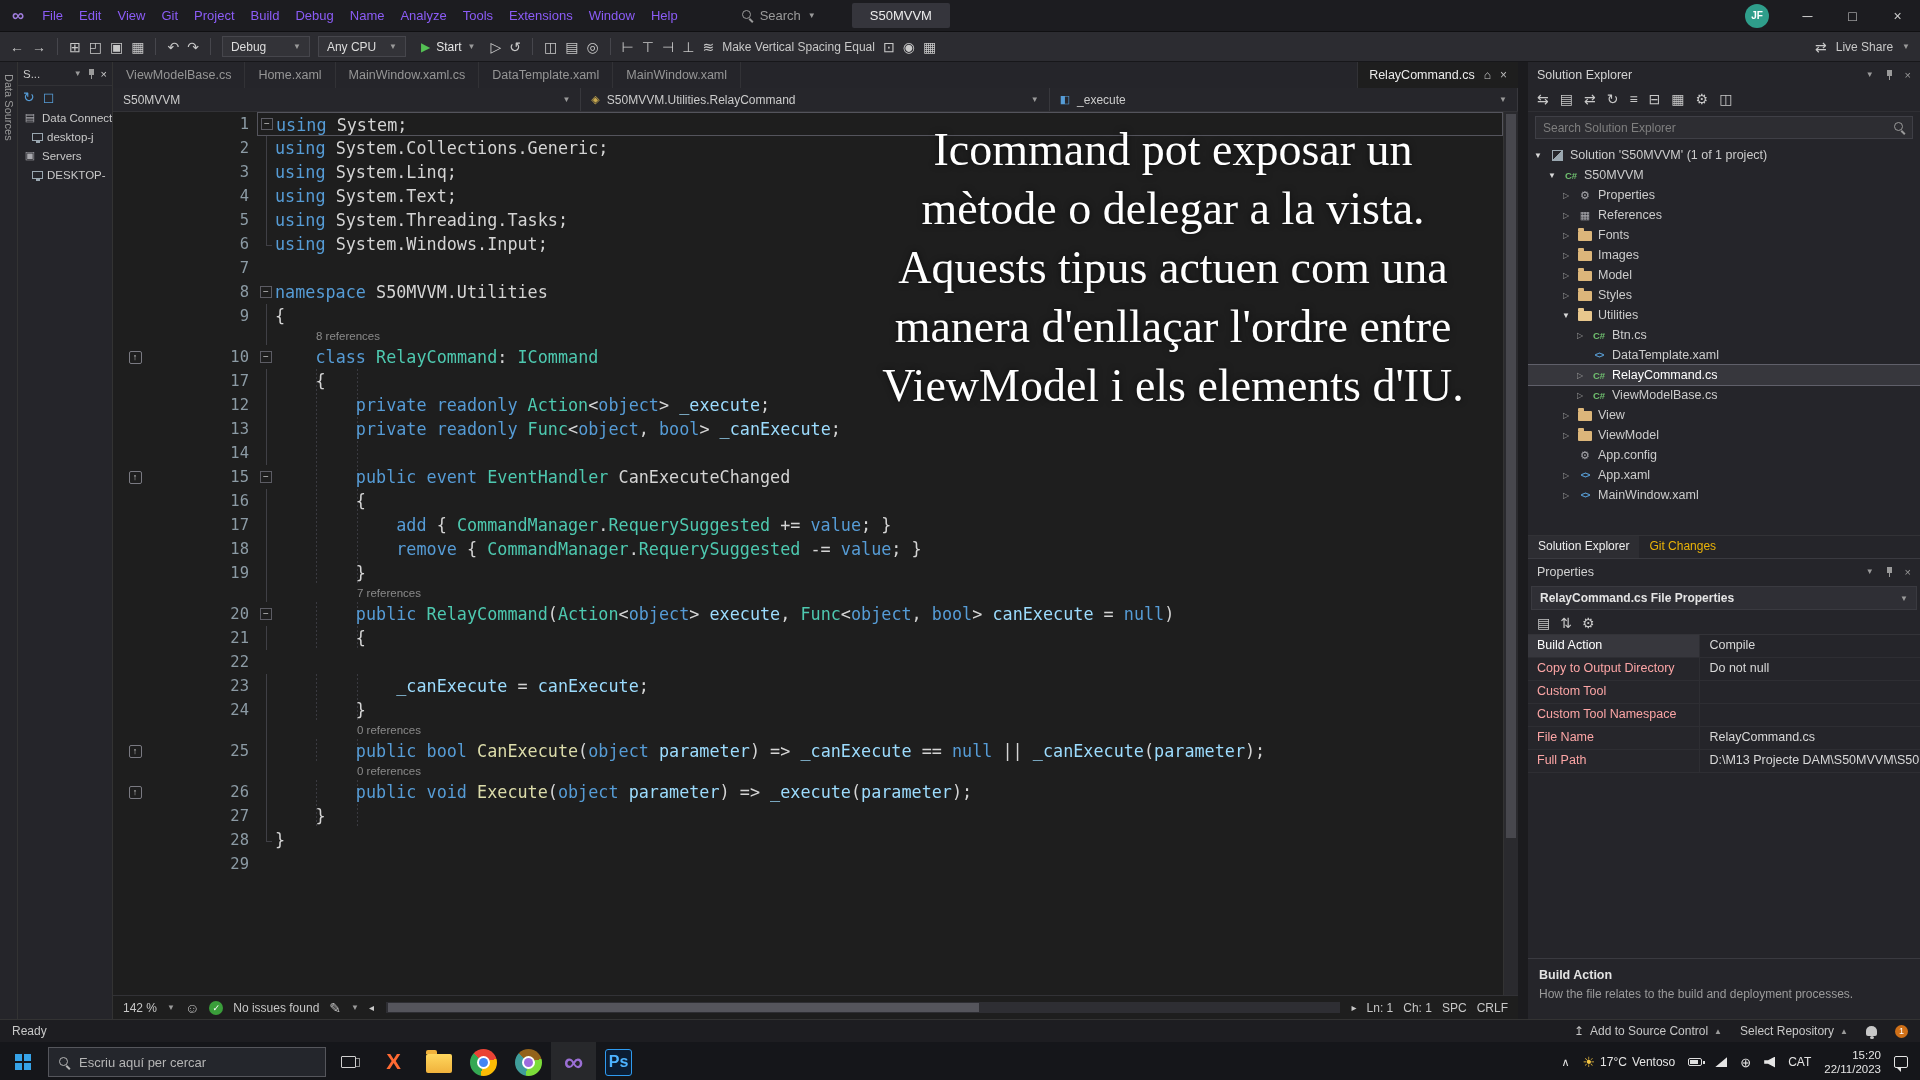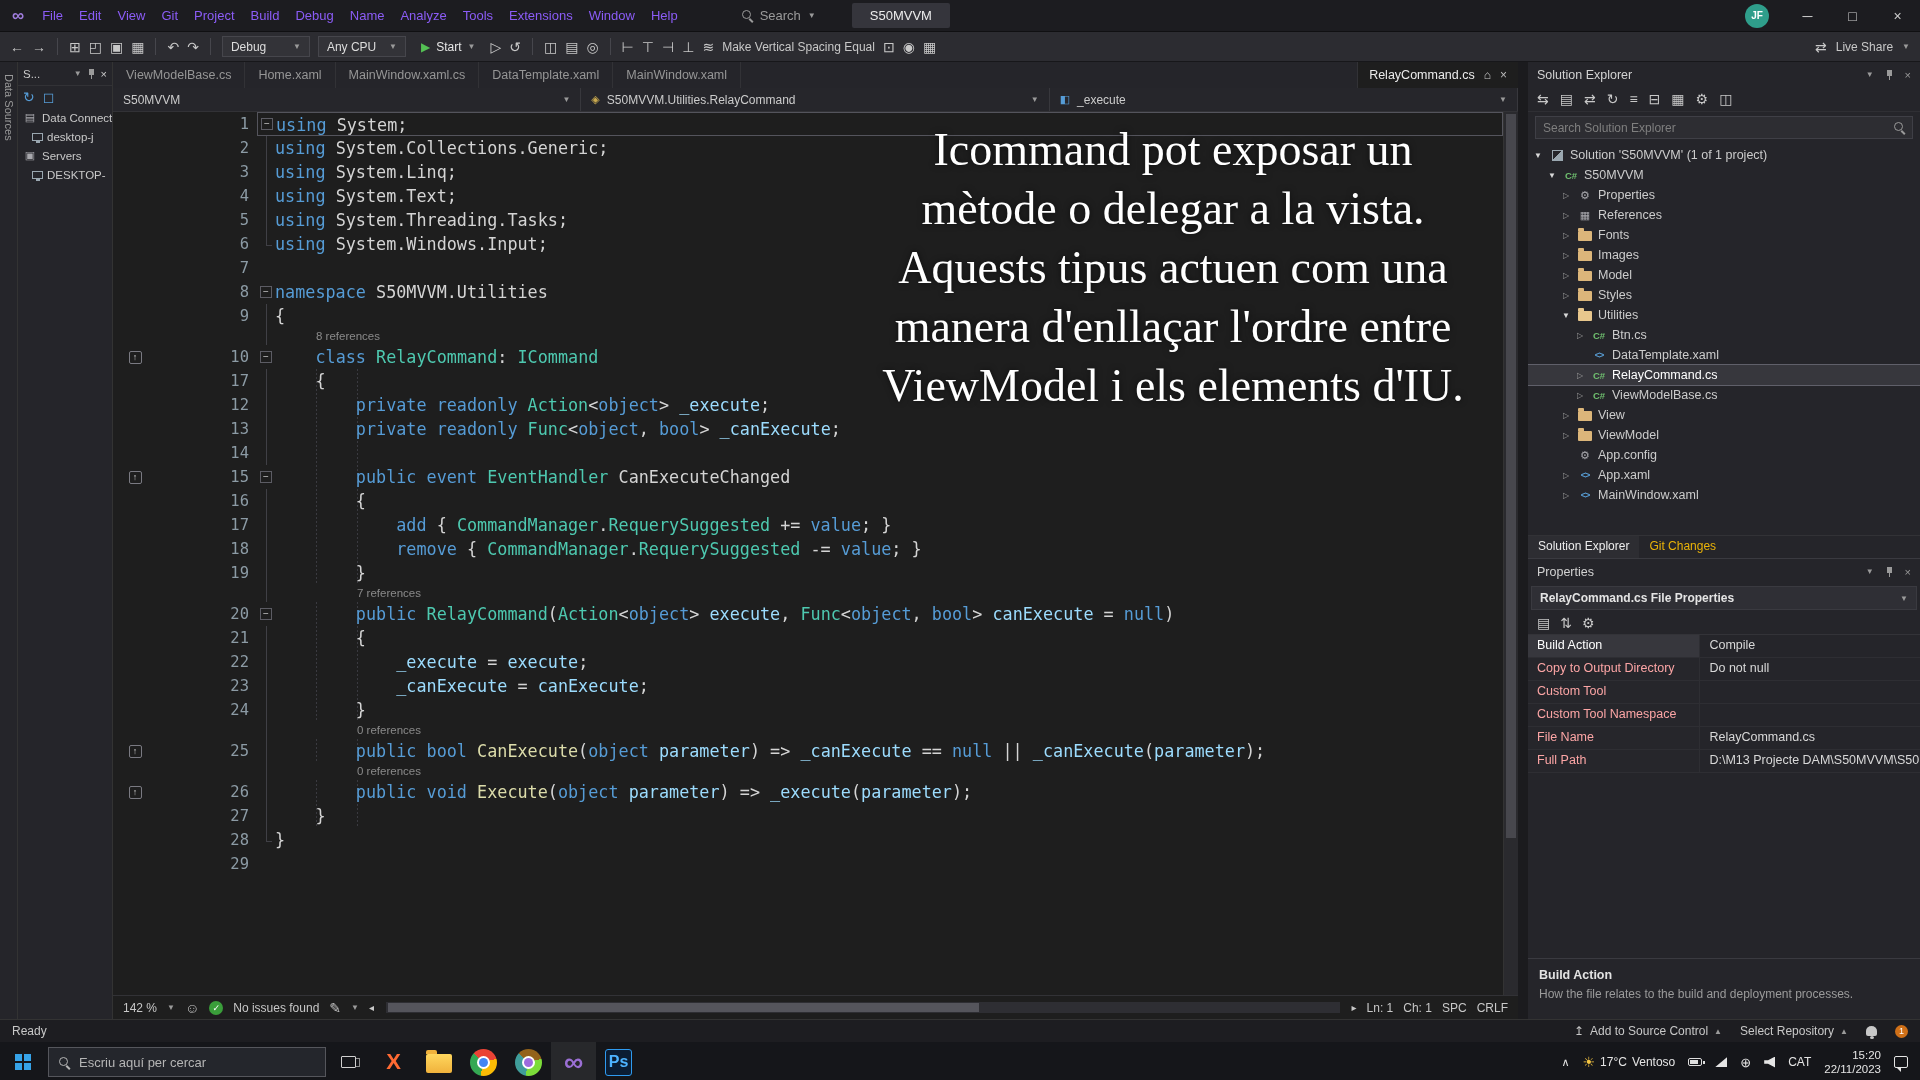--- a/index.html
+++ b/index.html
@@ -503,24 +503,20 @@
               <span class="cm"></span>
               <span class="lnum">21</span>
               <span class="lb">
                 <span class="fold gv"></span>
                 <span class="ctext ig"><span class="d">        {</span></span>
               </span>
             </div>
             <div class="code-row">
               <span class="cm"></span>
               <span class="lnum">22</span>
-              <span class="lb">
-                <span class="fold gv"></span>
-                <span class="ctext ig"><span class="d">            </span><span class="p">_execute</span><span class="d"> = </span><span class="p">execute</span><span class="d">;</span></span>
-              </span>
             </div>
             <div class="code-row">
               <span class="cm"></span>
               <span class="lnum">23</span>
               <span class="lb">
                 <span class="fold gv"></span>
                 <span class="ctext ig"><span class="d">            </span><span class="p">_canExecute</span><span class="d"> = </span><span class="p">canExecute</span><span class="d">;</span></span>
               </span>
             </div>
             <div class="code-row">

